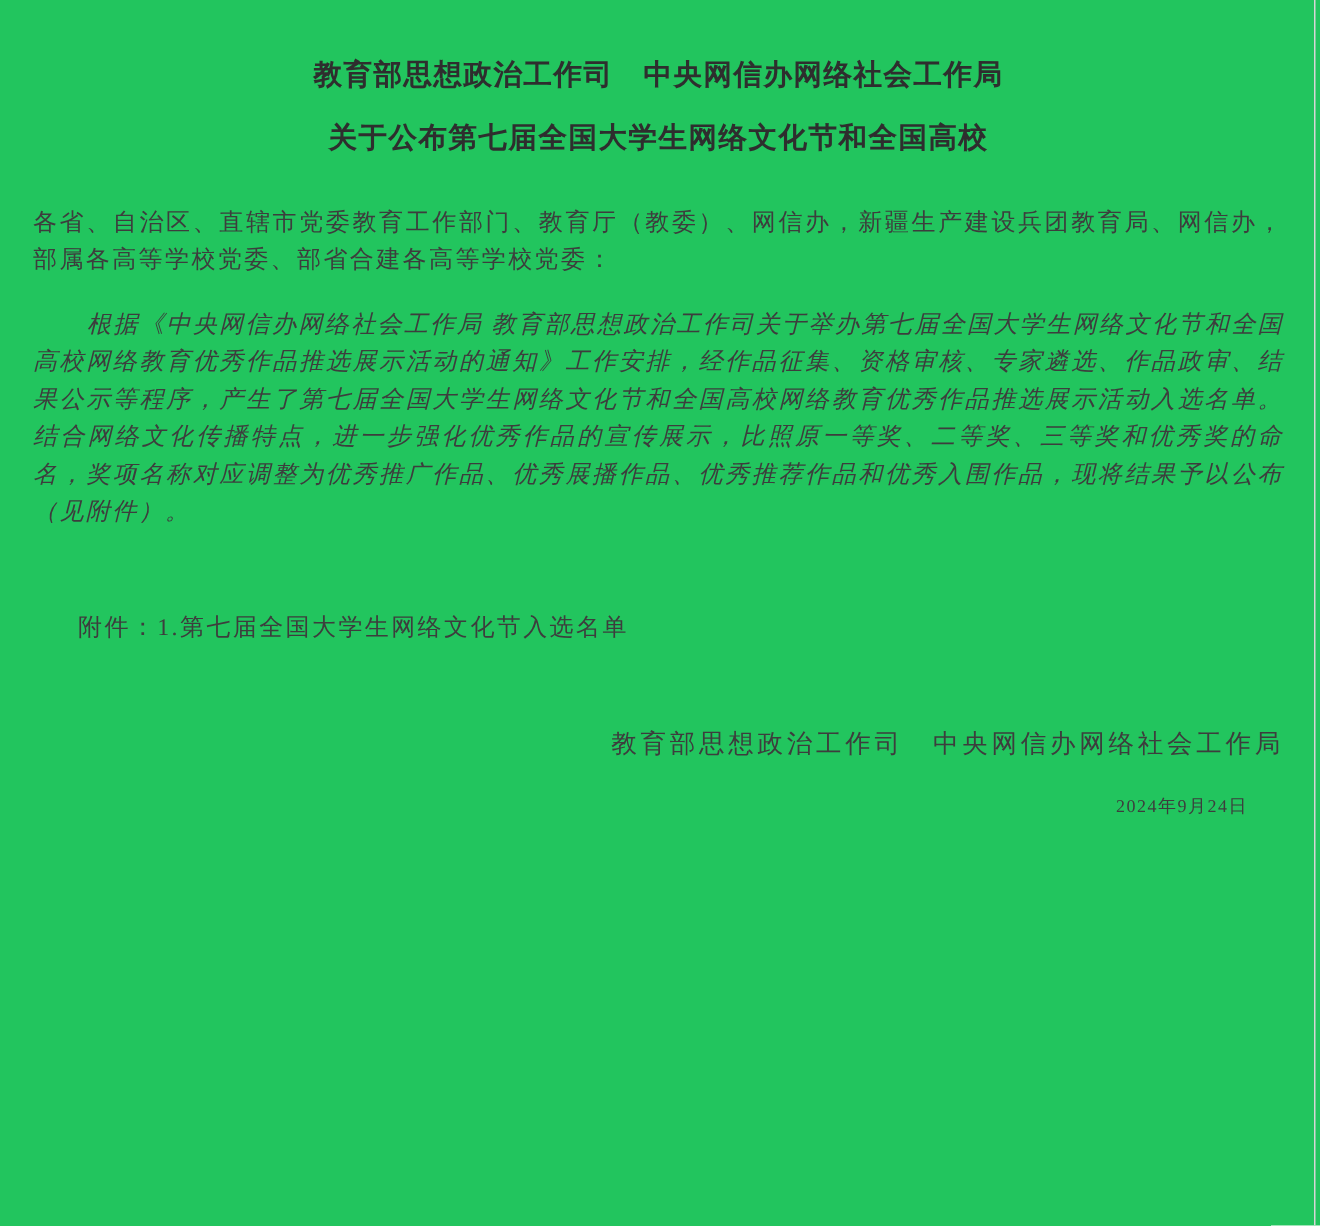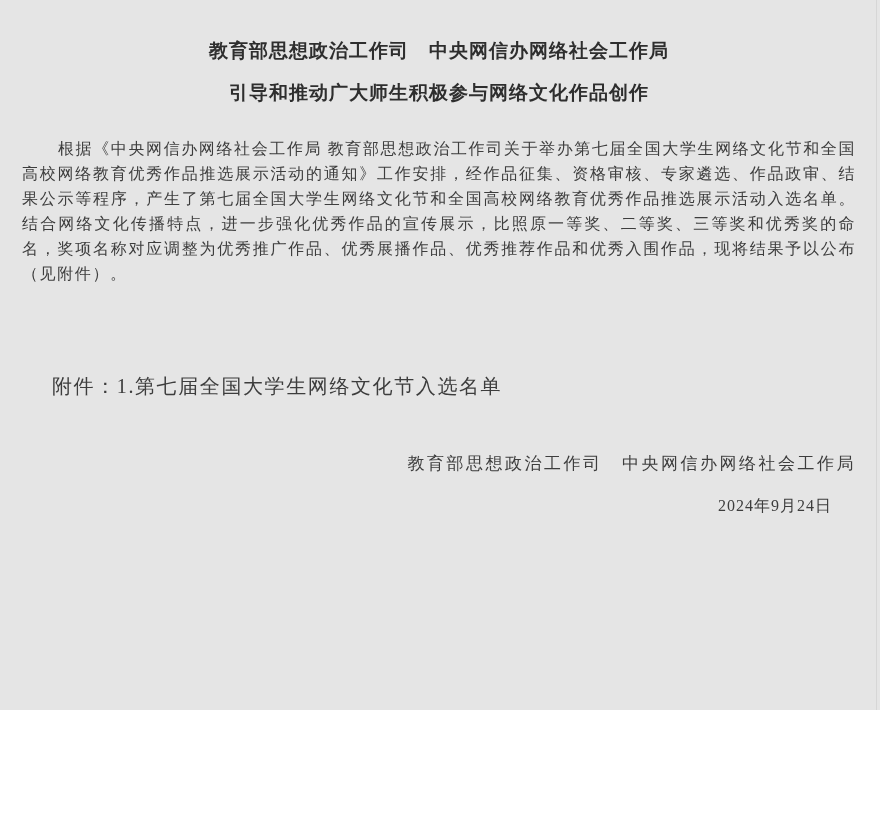--- a/index.html
+++ b/index.html
@@ -3,22 +3,22 @@
 <meta charset="utf-8">
 <style>
   html, body {
     margin: 0;
     padding: 0;
     background: #ffffff;
   }
   .page {
     position: relative;
     width: 880px;
-    height: 710px;
-    background: #e5e5e5;
+    height: 817px;
+    background: #22c55e;
     overflow: hidden;
     font-family: "Liberation Serif", "DejaVu Serif", serif;
   }
   .edge-line {
     position: absolute;
     top: 0;
     right: 3px;
     width: 1px;
     height: 100%;
     background: #d6d6d6;
@@ -39,24 +39,25 @@
   .body-text p {
     margin: 0 0 18px 0;
     font-size: 16px;
     line-height: 25px;
     letter-spacing: 1.6px;
     text-align: justify;
     color: #3d3d3d;
   }
   .indent {
     text-indent: 36px;
+    font-style: italic;
   }
   .attachment-block {
-    margin-top: 88px;
-    font-size: 20px;
+    margin-top: 52px;
+    font-size: 16px;
     line-height: 25px;
     letter-spacing: 1.6px;
     color: #3d3d3d;
   }
   .attachment-line1 {
     padding-left: 30px;
   }
   .attachment-line2 {
     padding-left: 53px;
     margin-top: 15px;
@@ -66,38 +67,39 @@
     text-align: right;
     font-size: 17px;
     line-height: 25px;
     letter-spacing: 2.5px;
     color: #3d3d3d;
   }
   .doc-date {
     margin-top: 17px;
     text-align: right;
     padding-right: 24px;
-    font-size: 16px;
+    font-size: 12px;
     line-height: 25px;
     letter-spacing: 1px;
     color: #3d3d3d;
   }
 </style>
 </head>
 <body>
 
 <div class="page">
   <div class="content">
 
     <div class="title-block">
       <div>教育部思想政治工作司　中央网信办网络社会工作局</div>
-      <div>引导和推动广大师生积极参与网络文化作品创作</div>
+      <div>关于公布第七届全国大学生网络文化节和全国高校</div>
     </div>
 
     <div class="body-text">
+      <p>各省、自治区、直辖市党委教育工作部门、教育厅（教委）、网信办，新疆生产建设兵团教育局、网信办，部属各高等学校党委、部省合建各高等学校党委：</p>
       <p class="indent">根据《中央网信办网络社会工作局 教育部思想政治工作司关于举办第七届全国大学生网络文化节和全国高校网络教育优秀作品推选展示活动的通知》工作安排，经作品征集、资格审核、专家遴选、作品政审、结果公示等程序，产生了第七届全国大学生网络文化节和全国高校网络教育优秀作品推选展示活动入选名单。结合网络文化传播特点，进一步强化优秀作品的宣传展示，比照原一等奖、二等奖、三等奖和优秀奖的命名，奖项名称对应调整为优秀推广作品、优秀展播作品、优秀推荐作品和优秀入围作品，现将结果予以公布（见附件）。</p>
     </div>
 
     <div class="attachment-block">
       <div class="attachment-line1">
         <span>附件：</span><span>1.第七届全国大学生网络文化节入选名单</span>
       </div>
     </div>
 
     <div class="signature">教育部思想政治工作司　中央网信办网络社会工作局</div>

